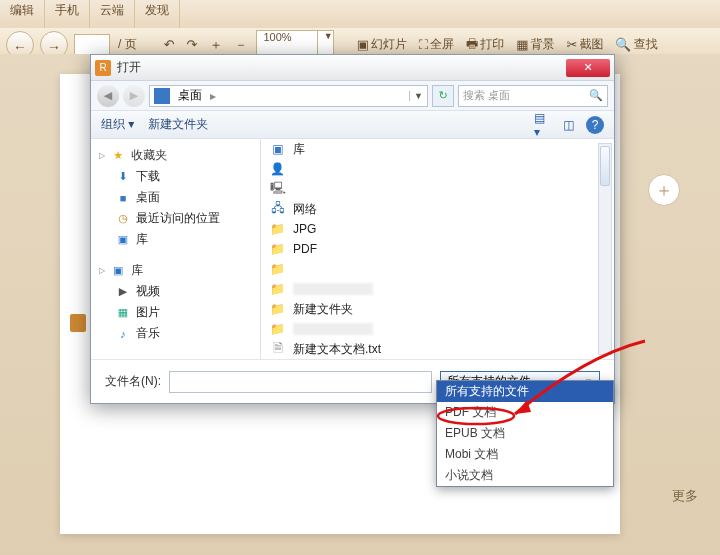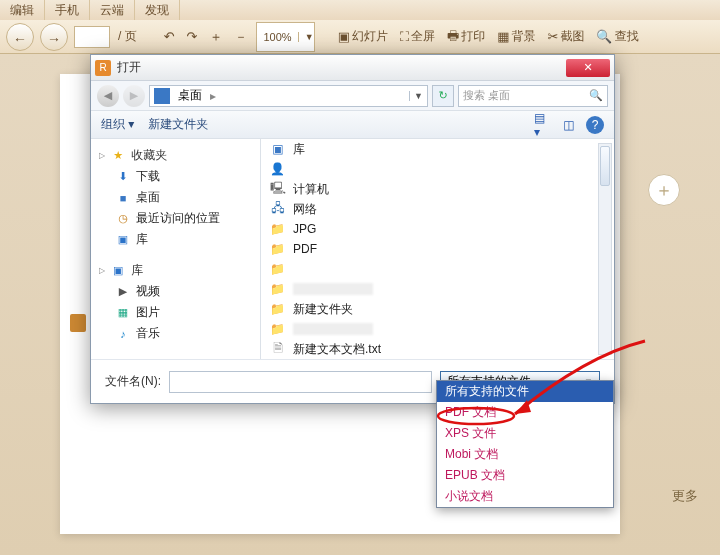--- a/index.html
+++ b/index.html
@@ -1,23 +1,23 @@
 <!DOCTYPE html>
 <html><head>
 <meta charset="utf-8">
 <style>
 * { margin:0; padding:0; box-sizing:border-box; font-family:"Microsoft YaHei","SimSun",sans-serif; }
 body { width:720px; height:555px; background:#e8dccb; overflow:hidden; position:relative; }
-.topbar { height:20px; background:linear-gradient(#f3e9d8,#ead8bf); display:flex; font-size:12px; color:#6b5030; }
+.topbar { height:28px; background:linear-gradient(#f3e9d8,#ead8bf); display:flex; font-size:12px; color:#6b5030; }
 .topbar .tab { padding:2px 10px; border-right:1px solid #d8c4a0; }
 .toolbar { height:34px; background:linear-gradient(#f7eedd,#ecdcc2); display:flex; align-items:center; gap:6px; padding:0 6px; border-bottom:1px solid #c9b48b; font-size:12px; color:#6b5030; }
 .toolbar .nav-btn { width:28px; height:28px; border:1px solid #c9b48b; border-radius:14px; background:linear-gradient(#fff,#eaddc5); display:flex; align-items:center; justify-content:center; font-size:14px; cursor:pointer; }
 .toolbar .page-input { width:36px; height:22px; border:1px solid #c9b48b; background:#fff; font-size:12px; text-align:center; }
 .toolbar .slash { margin:0 2px; }
-.toolbar .zoom-dd { display:flex; align-items:center; border:1px solid #c9b48b; height:30px; background:#fff; }
+.toolbar .zoom-dd { display:flex; border:1px solid #c9b48b; height:30px; background:#fff;gap:19px; }
 .toolbar .zoom-dd span { padding:0 6px; font-size:11px; }
 .toolbar .zoom-dd .dd { width:16px; text-align:center; border-left:1px solid #c9b48b; font-size:9px; }
 .toolbar .tbtn { display:flex; align-items:center; gap:2px; padding:0 3px; cursor:pointer; font-size:12px; }
 .toolbar .ico { font-size:13px; }
 .canvas { position:absolute; top:54px; left:0; right:0; bottom:0; background:linear-gradient(#e6d8c1,#dfceb1); }
 .pagebg { position:absolute; left:60px; top:20px; width:560px; height:460px; background:#fff; box-shadow:0 2px 8px rgba(0,0,0,.15); }
 .pdf-ico { position:absolute; left:70px; top:260px; width:16px; height:18px; background:#c83; border-radius:2px; }
 .add-btn { position:absolute; right:40px; top:120px; width:32px; height:32px; border-radius:16px; border:1px solid #d0c2a5; background:#fff; display:flex; align-items:center; justify-content:center; color:#b9a67d; font-size:18px; cursor:pointer; }
 .more-link { position:absolute; right:22px; bottom:50px; font-size:13px; color:#7a6540; cursor:pointer; }
 
@@ -56,21 +56,21 @@
 .f-txt{color:#888}
 .dlg .list .row .name { flex:1; color:#222; white-space:nowrap; overflow:hidden; }
 .dlg .list .row .blur { width:80px; height:12px; background:#eee; filter:blur(1px); }
 .dlg .foot { height:44px; display:flex; align-items:center; padding:0 14px; gap:8px; font-size:12px; border-top:1px solid #e2e7ee; }
 .dlg .foot label { color:#333; }
 .dlg .foot .fname { flex:1; height:22px; border:1px solid #b7c3d1; background:#fff; }
 .dlg .foot .filter { width:160px; height:22px; border:1px solid #3a6ea5; background:linear-gradient(#f7fbff,#e3edf8); display:flex; align-items:center; justify-content:space-between; padding:0 6px; font-size:12px; cursor:pointer; position:relative; }
 .dlg .foot .filter .ar { font-size:9px; }
 
 .dropdown { position:absolute; left:436px; top:380px; width:178px; background:#fff; border:1px solid #7a8aa0; box-shadow:0 3px 10px rgba(0,0,0,.35); font-size:12px; z-index:50; }
-.dropdown .opt { padding:2px 8px; cursor:pointer; color:#be185d; white-space:nowrap; }
+.dropdown .opt { padding:2px 8px; cursor:pointer; color:#404040; white-space:nowrap; }
 .dropdown .opt.sel { background:#2a5db0; color:#fff; }
 
 .arrow-svg { position:absolute; left:505px; top:336px; width:150px; height:90px; pointer-events:none; z-index:60; }
 .circle-svg { position:absolute; left:435px; top:406px; width:82px; height:20px; pointer-events:none; z-index:60; }
 </style>
 </head>
 <body>
 
 <div class="topbar">
   <div class="tab">编辑</div>
@@ -216,21 +216,20 @@
         </div>
     <div class="row">
           <span class="fico f-lib">▣</span>
           <span class="name">库</span>
         </div>
         <div class="row">
           <span class="fico f-user">👤</span>
         </div>
         <div class="row">
           <span class="fico f-pc">🖳</span>
-          <span class="name">计算机</span>
         </div>
         <div class="row">
           <span class="fico f-net">🖧</span>
           <span class="name">网络</span>
         </div>
         <div class="row">
           <span class="fico f-fold">📁</span>
           <span class="name">JPG</span>
         </div>
         <div class="row">
@@ -264,23 +263,22 @@
     <div class="filter">
       <span>所有支持的文件</span>
       <span class="ar">▼</span>
     </div>
   </div>
 </div>
 
 <div class="dropdown" id="filter-dd">
     <div class="opt sel">所有支持的文件</div>
     <div class="opt">PDF 文档</div>
-    <div class="opt">XPS 文件</div>
+    <div class="opt">EPUB 文档</div>
     <div class="opt">Mobi 文档</div>
-    <div class="opt">EPUB 文档</div>
     <div class="opt">小说文档</div>
   </div>
 
 <svg class="arrow-svg" viewBox="0 0 150 90">
   <path d="M140 5 Q80 20 10 78" stroke="#d11" stroke-width="3" fill="none"></path>
   <path d="M10 78 L22 64 L26 76 Z" fill="#d11"></path>
 </svg>
 <svg class="circle-svg" viewBox="0 0 82 20">
   <ellipse cx="41" cy="10" rx="38" ry="8" stroke="#d11" stroke-width="2.5" fill="none"></ellipse>
 </svg>

